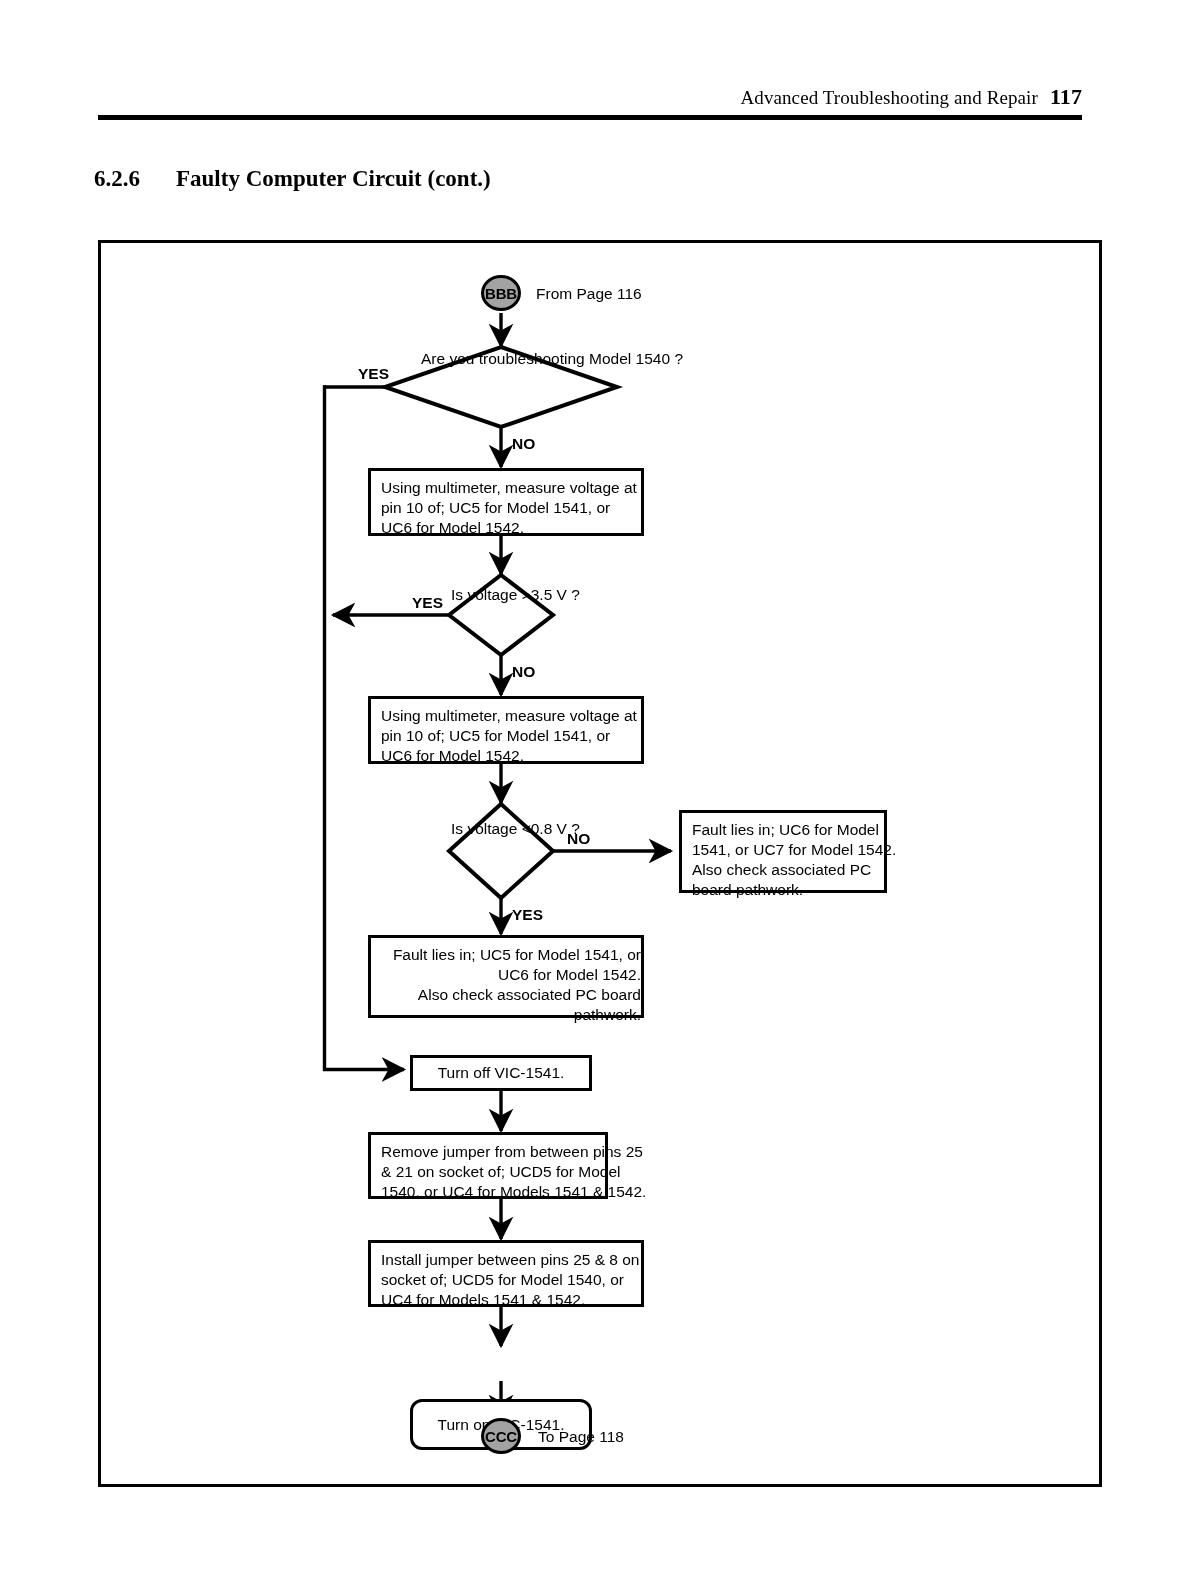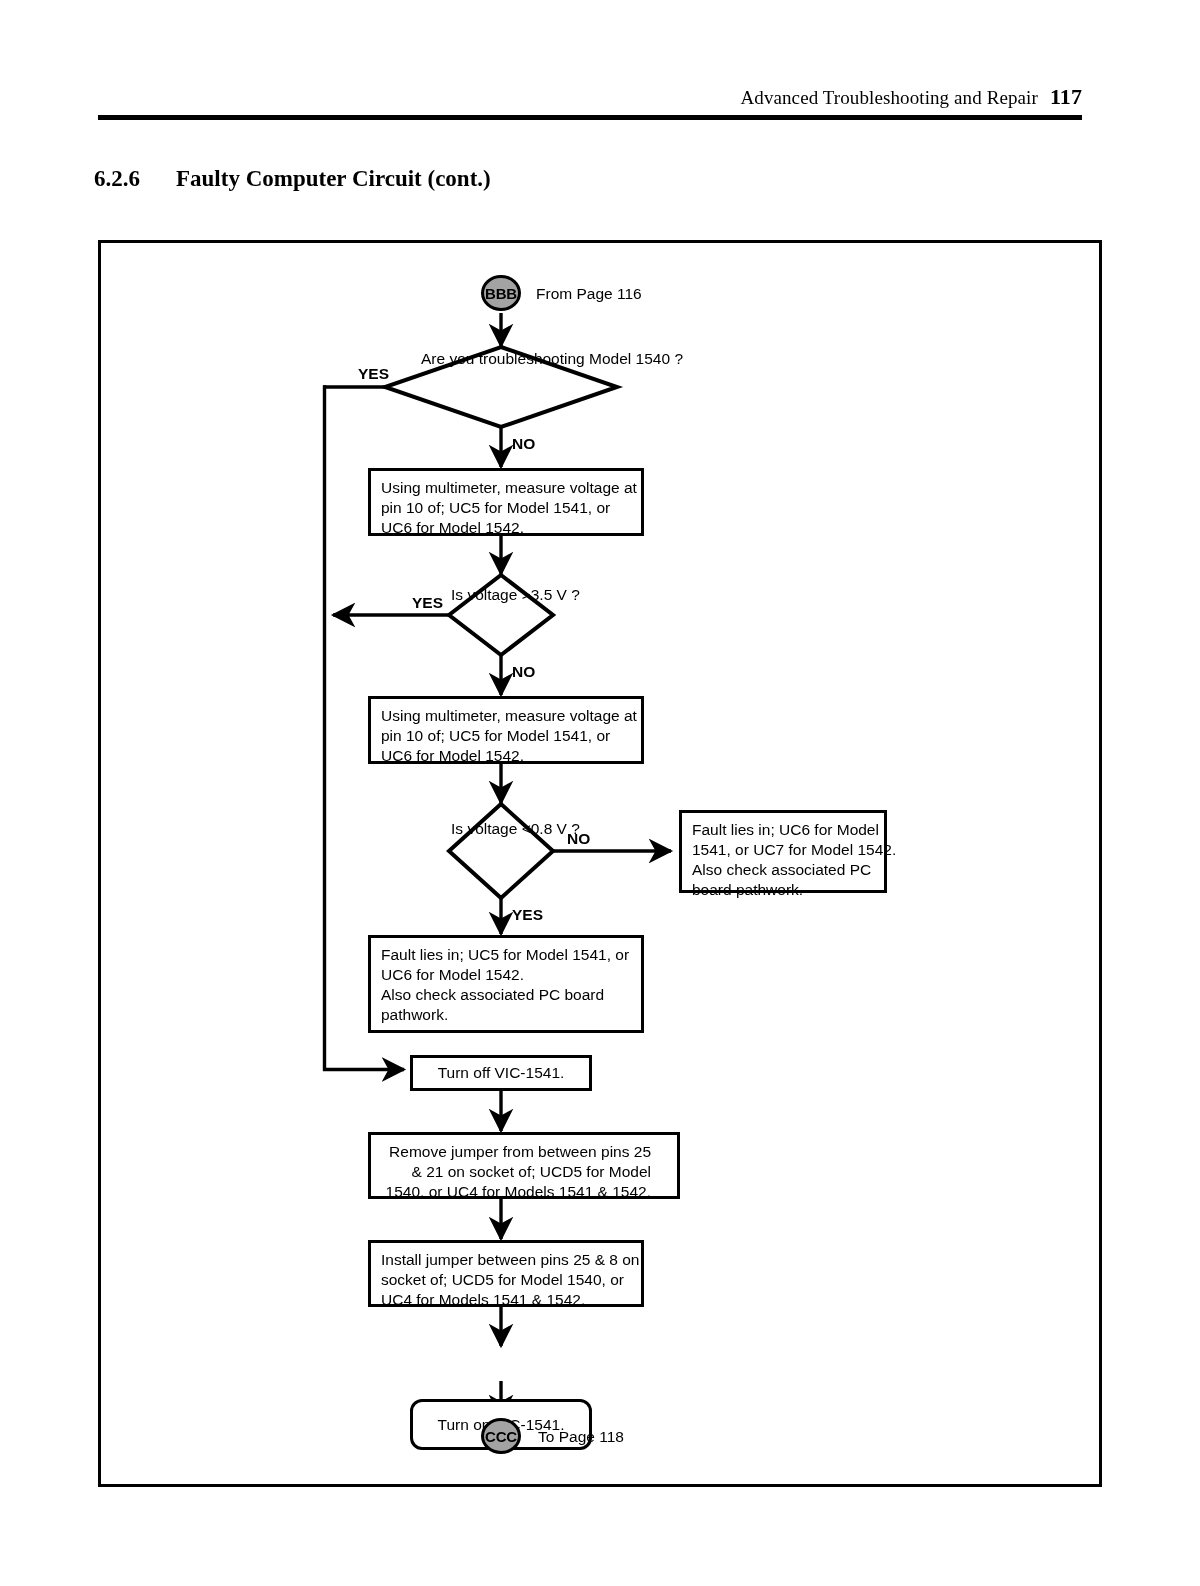--- a/index.html
+++ b/index.html
@@ -99,21 +99,21 @@
     position: absolute;
     box-sizing: border-box;
   }
 
   
   .pbox {
     border: 3px solid #000000;
     background: #ffffff;
     font-size: 15.5px;
     line-height: 20px;
-    padding: 7px 26px 6px 10px;
+    padding: 7px 0 6px 10px;
   }
   .pbox.centered {
     display: flex;
     align-items: center;
     justify-content: center;
     padding: 12px;
     text-align: center;
   }
   .pbox .ln { display: block; white-space: nowrap; }
 
@@ -256,32 +256,32 @@
         <div class="blabel" style="left:466px; top:587px;">NO</div>
         <div class="blabel" style="left:411px; top:663px;">YES</div>
 
         <div class="node pbox" style="left:578px; top:567px; width:208px; height:83px;">
           <span class="ln">Fault lies in; UC6 for Model</span>
           <span class="ln">1541, or UC7 for Model 1542.</span>
           <span class="ln">Also check associated PC</span>
           <span class="ln">board pathwork.</span>
         </div>
 
-        <div class="node pbox" style="left:267px; top:692px; width:276px; height:98px;">
+        <div class="node pbox" style="left:267px; top:692px; width:276px; height:83px;text-align:right;">
           <span class="ln">Fault lies in; UC5 for Model 1541, or</span>
           <span class="ln">UC6 for Model 1542.</span>
           <span class="ln">Also  check associated PC board</span>
           <span class="ln">pathwork.</span>
         </div>
 
         <div class="node pbox centered" style="left:309px; top:812px; width:182px; height:36px;">
           <span class="ln">Turn off VIC-1541.</span>
         </div>
 
-        <div class="node pbox" style="left:267px; top:889px; width:312px; height:67px;text-align:right;">
+        <div class="node pbox" style="left:267px; top:889px; width:240px; height:67px;">
           <span class="ln">Remove jumper from between pins 25</span>
           <span class="ln">&amp; 21 on socket of; UCD5 for Model</span>
           <span class="ln">1540, or UC4 for Models 1541 &amp; 1542.</span>
         </div>
 
         <div class="node pbox" style="left:267px; top:997px; width:276px; height:67px;">
           <span class="ln">Install jumper between pins 25 &amp; 8 on</span>
           <span class="ln">socket of; UCD5 for  Model 1540, or</span>
           <span class="ln">UC4 for Models 1541 &amp; 1542.</span>
         </div>

